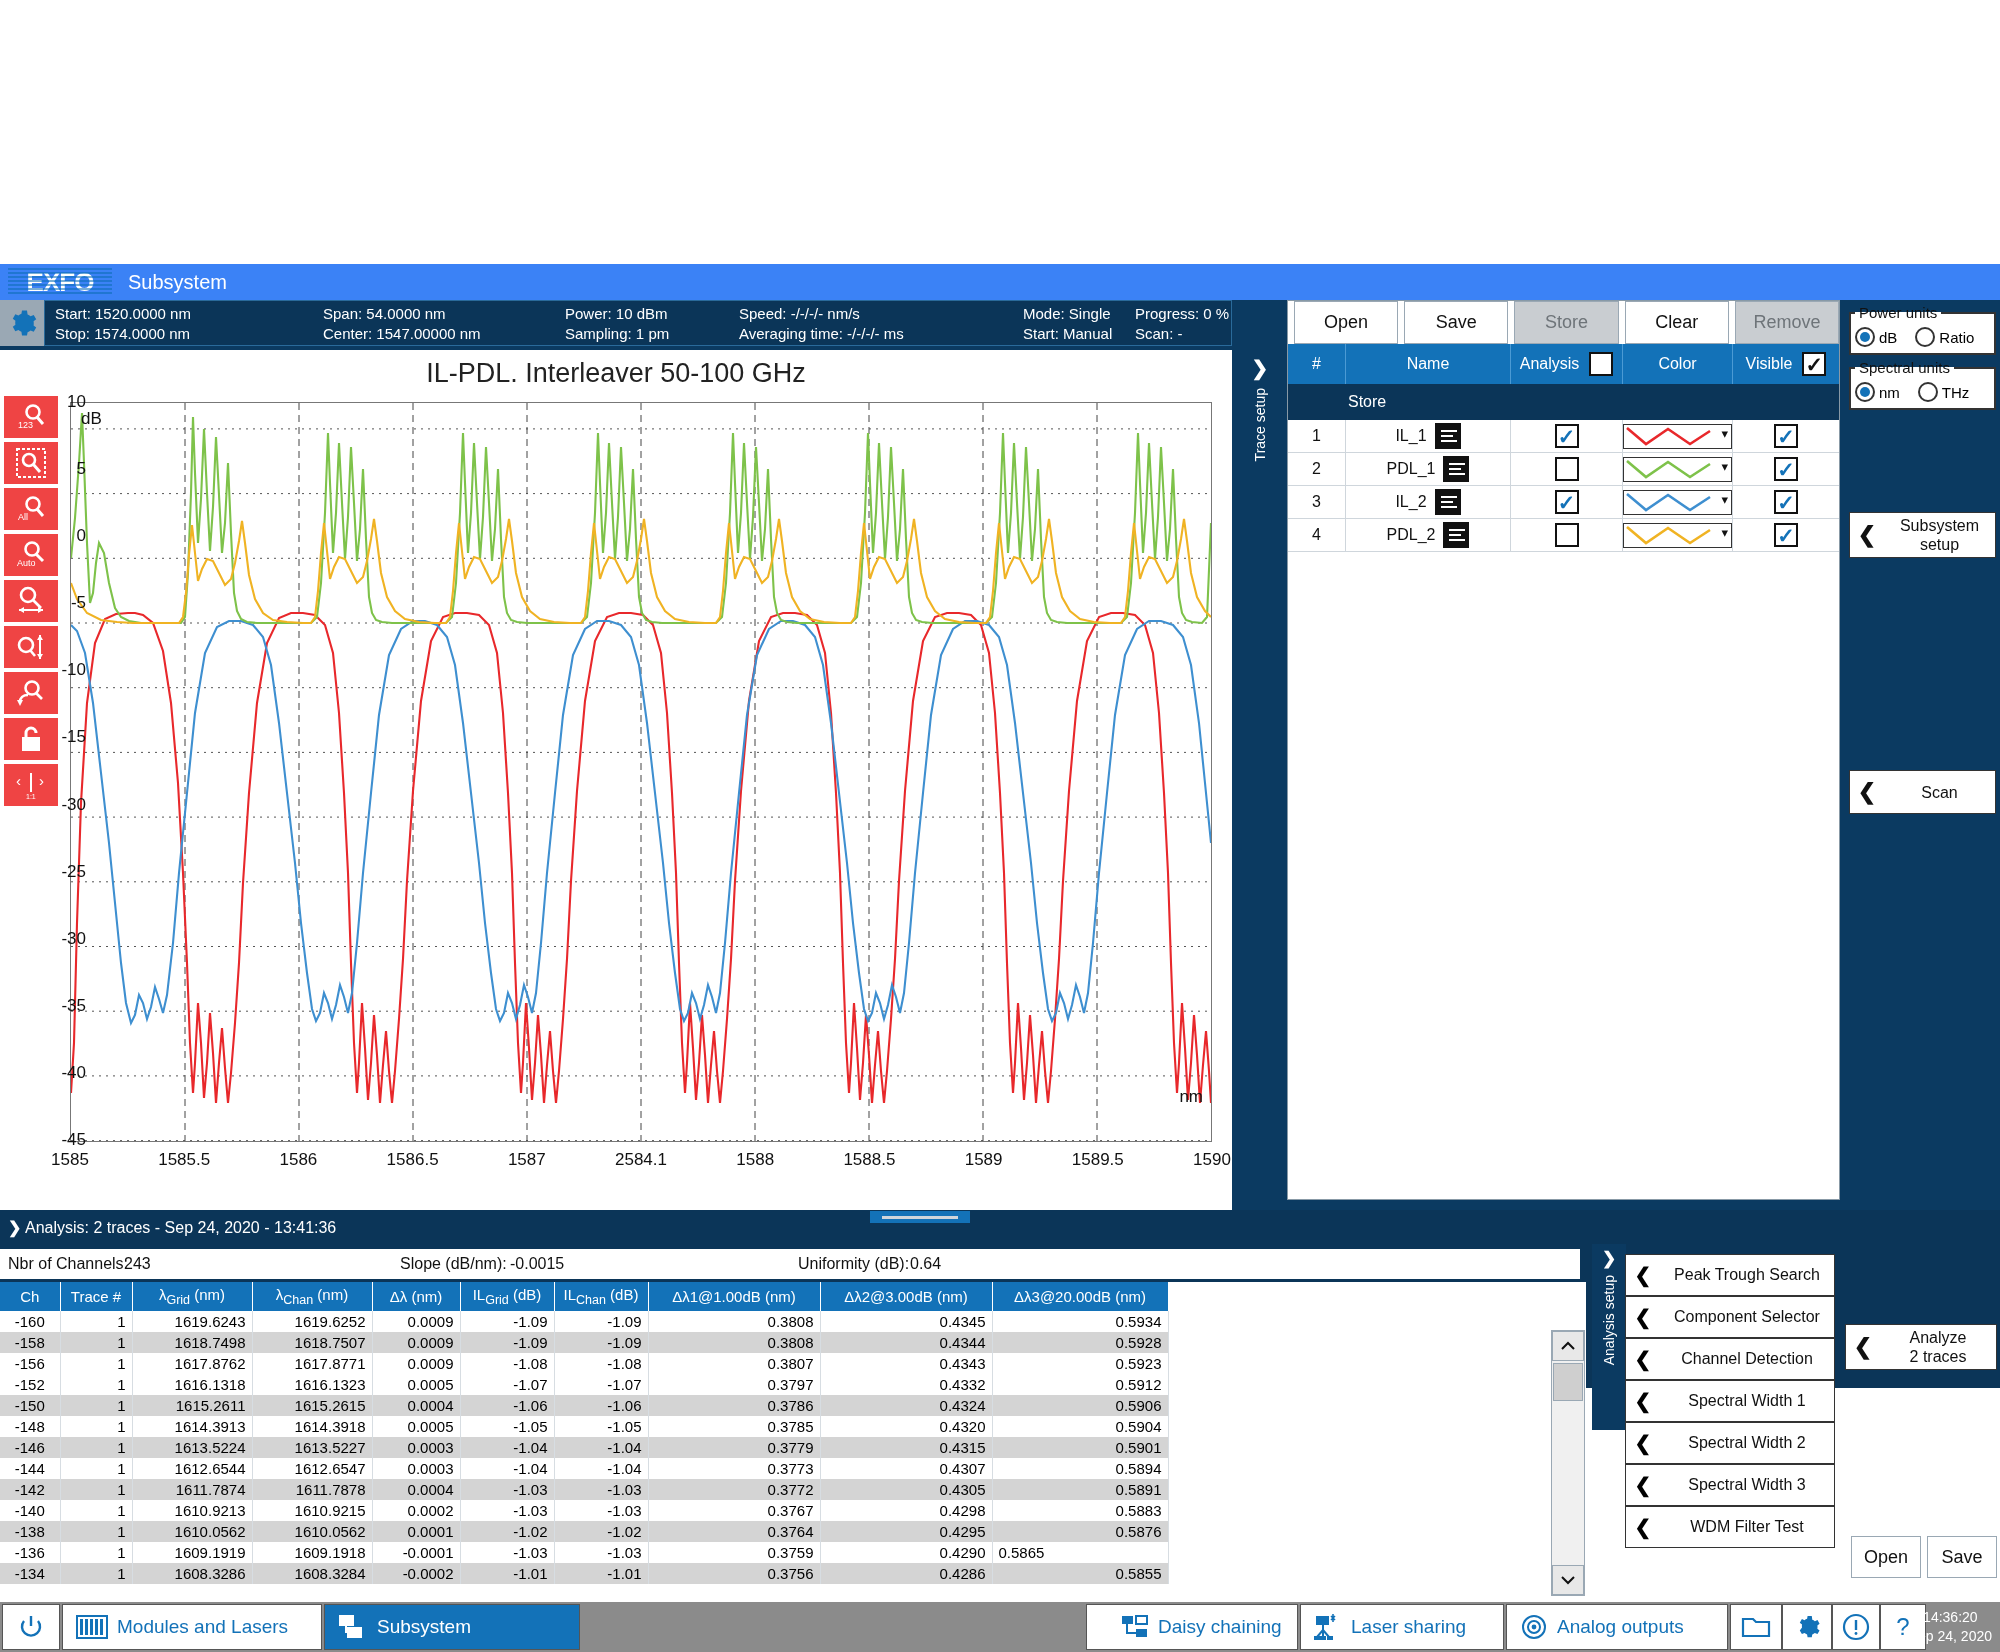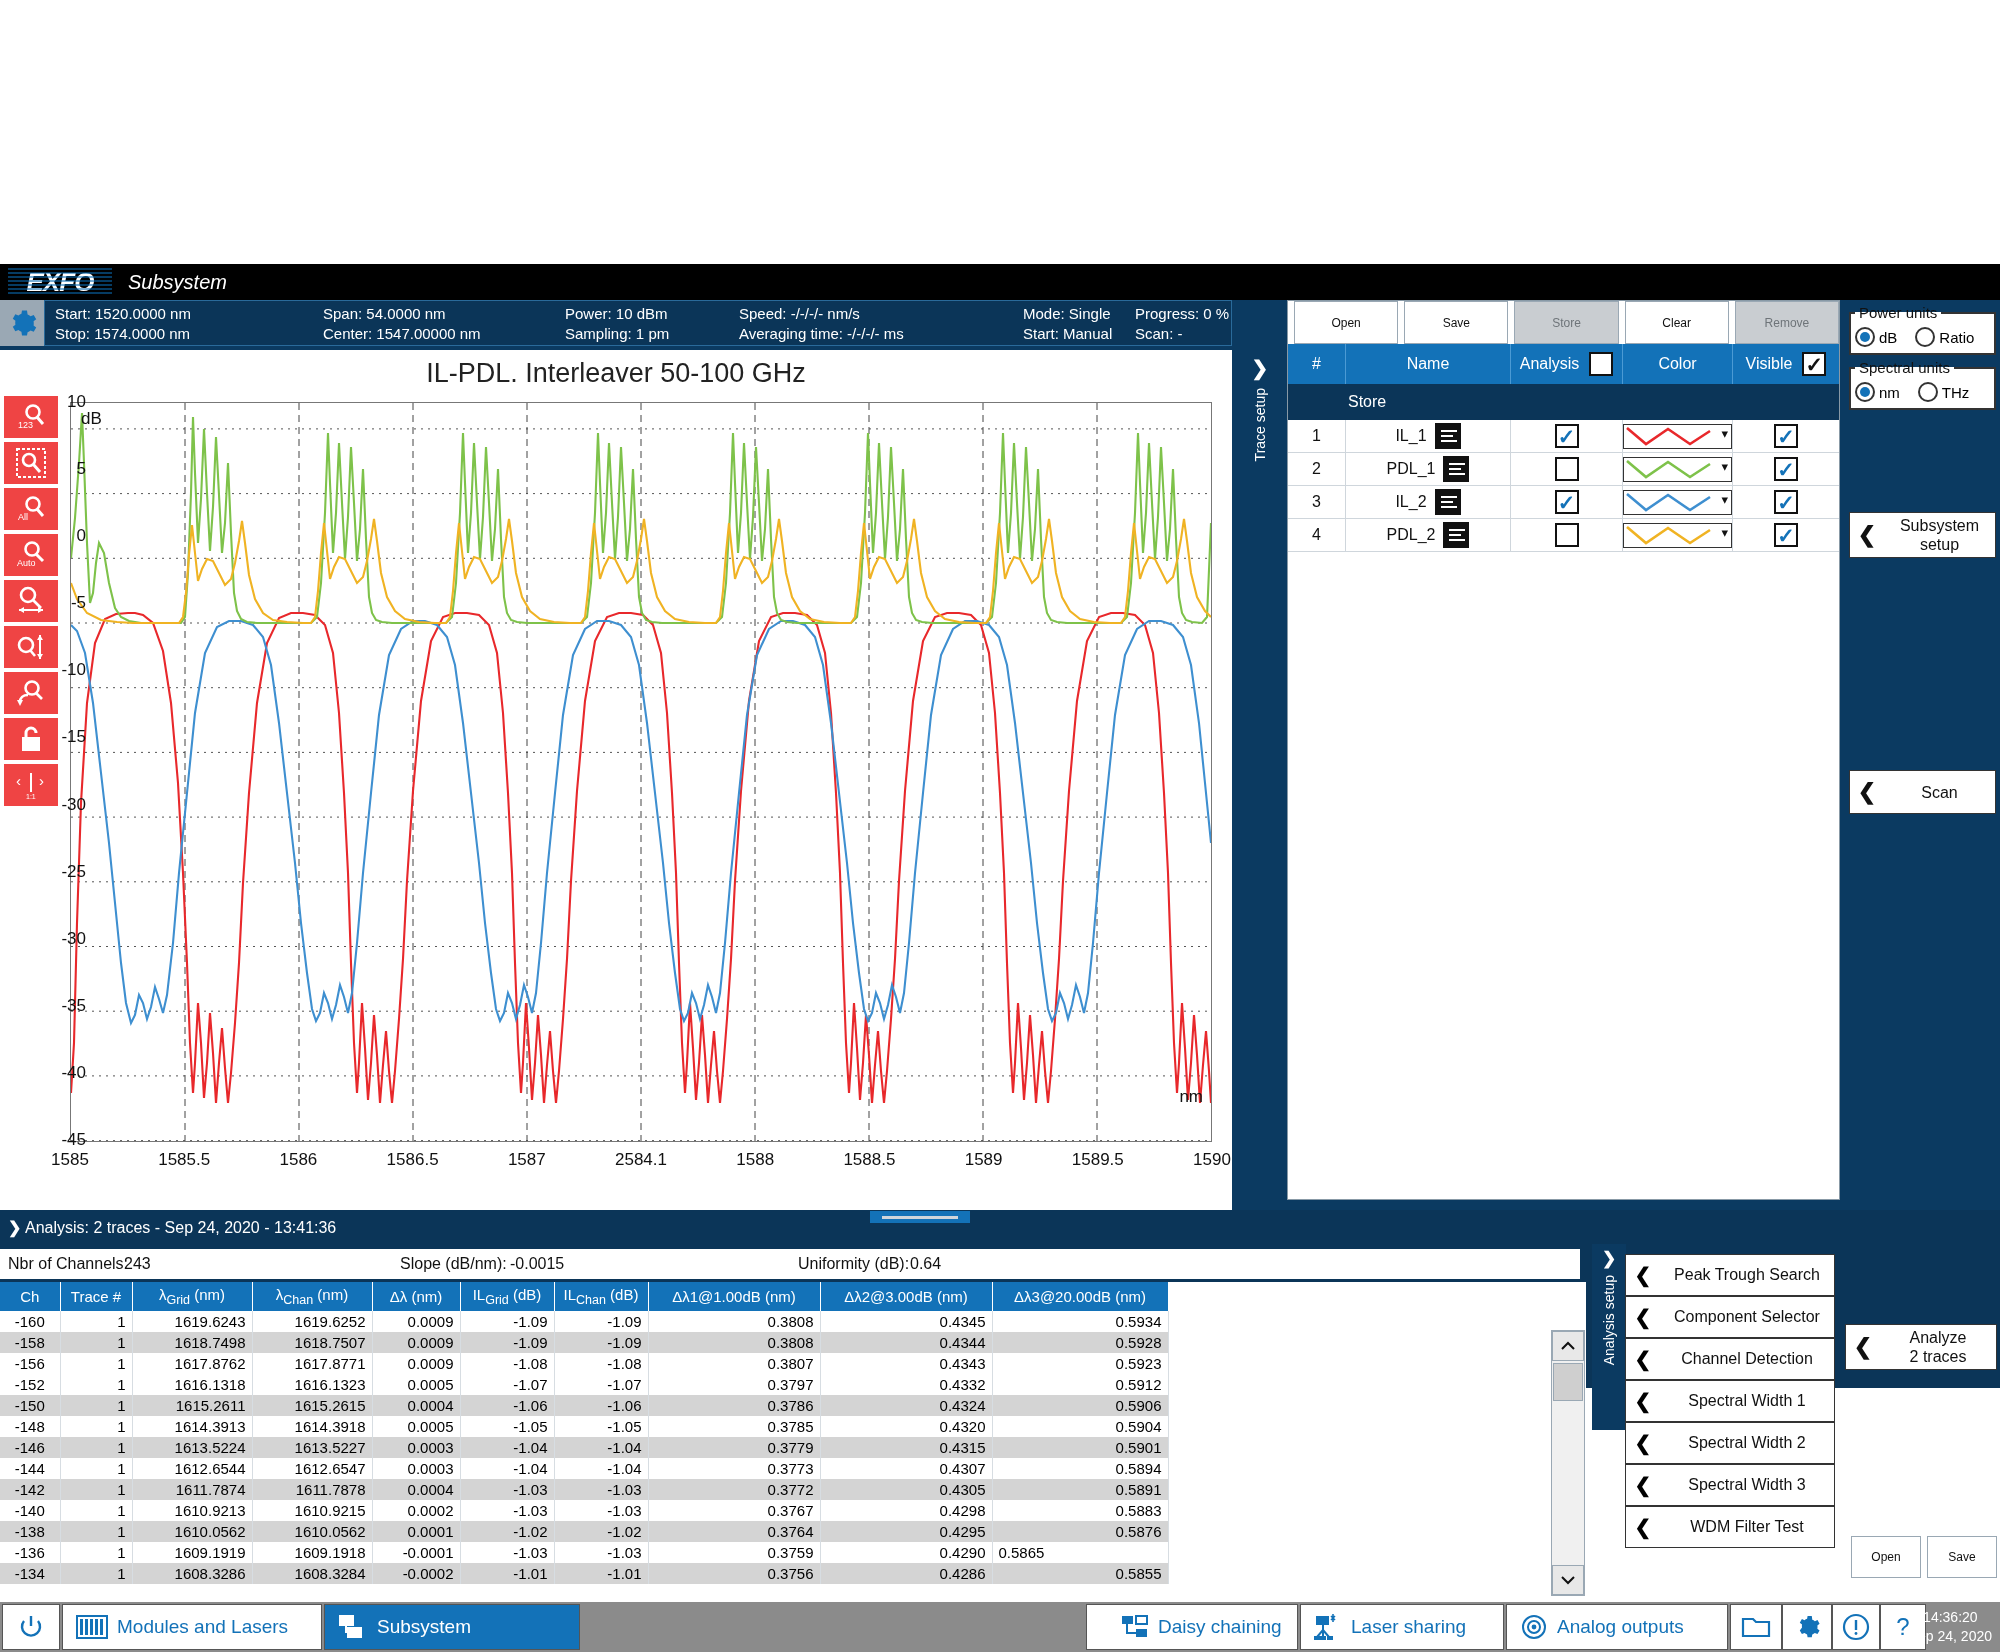--- a/index.html
+++ b/index.html
@@ -9,22 +9,21 @@
     font-family:"Liberation Sans", sans-serif;
     overflow:hidden;
   }
   .app {
     position:absolute; left:0; top:264px; width:2000px; height:1124px;
     background:#0b3a61;
   }
   
   .titlebar{
     position:absolute; left:0; top:0; width:2000px; height:36px;
-    background:#000000;
-    font-style:italic;
+    background:#3b82f6;
   }
   .logo{
     position:absolute; left:8px; top:4px; width:104px; height:28px;
     display:flex; align-items:center; justify-content:center;
     color:#fff; font-size:26px; font-weight:bold; letter-spacing:-1px;
     font-family:"Liberation Sans", sans-serif;
   }
   .logo .bars{
     position:absolute; left:0; top:0; width:104px; height:28px;
     background:repeating-linear-gradient(to bottom,#0a6cb4 0 2px,rgba(255,255,255,0) 2px 4px);
@@ -83,21 +82,21 @@
   }
   .unit-db{ position:absolute; left:10px; top:6px; font-size:17px; color:#111;}
   .unit-nm{ position:absolute; right:8px; bottom:34px; font-size:17px; color:#111;}
   
   .tracepanel{
     position:absolute; left:1287px; top:36px; width:553px; height:900px;
     background:#fff; border:1px solid #8899a6;
   }
   .tbtnrow{ display:flex; height:43px; }
   .tbtn{
-    flex:1; border:1px solid #9aa8b4; background:#fff; font-size:12px; color:#111;
+    flex:1; border:1px solid #9aa8b4; background:#fff; font-size:18px; color:#111;
     display:flex; align-items:center; justify-content:center; cursor:pointer;margin-left:6px;
   }
   .tbtn.dis{ background:#c9cdd1; color:#6e7479; }
   .thead{ display:flex; height:40px; background:#1372b8; color:#fff; font-size:16px;}
   .thead>div{ display:flex; align-items:center; justify-content:center; gap:10px; border-right:1px solid #4b9ad4;}
   .storerow{ height:36px; background:#0b3558; color:#fff; font-size:16px; display:flex; align-items:center;}
   .trow{ display:flex; height:33px; font-size:16px; color:#111; border-bottom:1px solid #cfd6dc; align-items:stretch;}
   .trow>div{ display:flex; align-items:center; justify-content:center; border-right:1px solid #cfd6dc;}
   .cbox{ width:24px; height:24px; border:2px solid #111; background:#fff; display:flex; align-items:center; justify-content:center;}
   .chk{ color:#1372b8; font-size:21px; font-weight:bold; line-height:1;}

